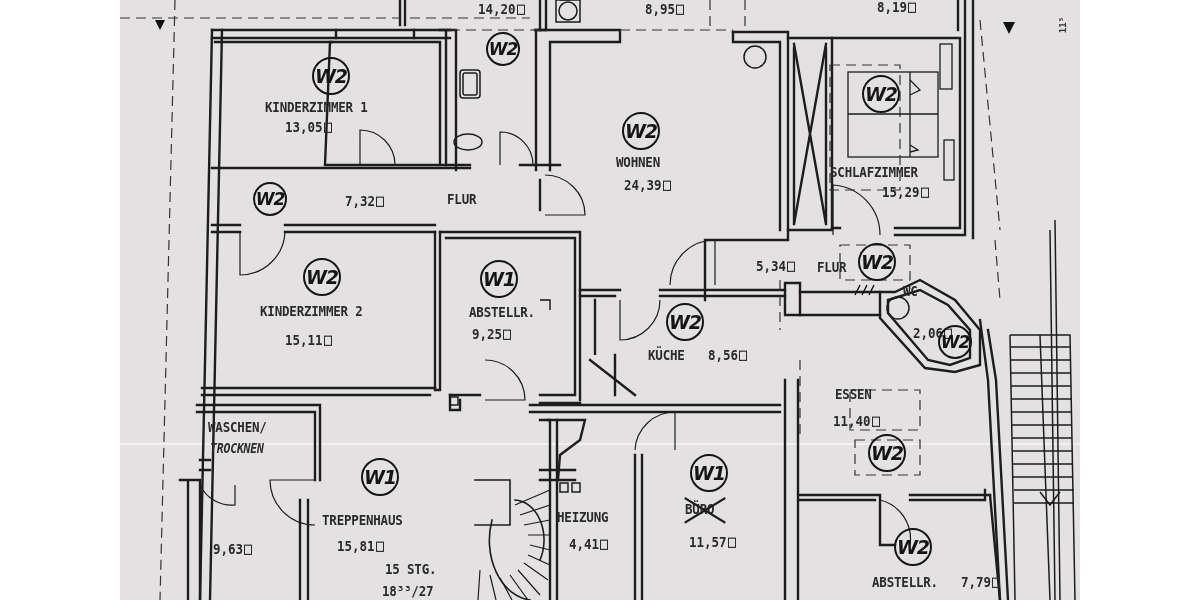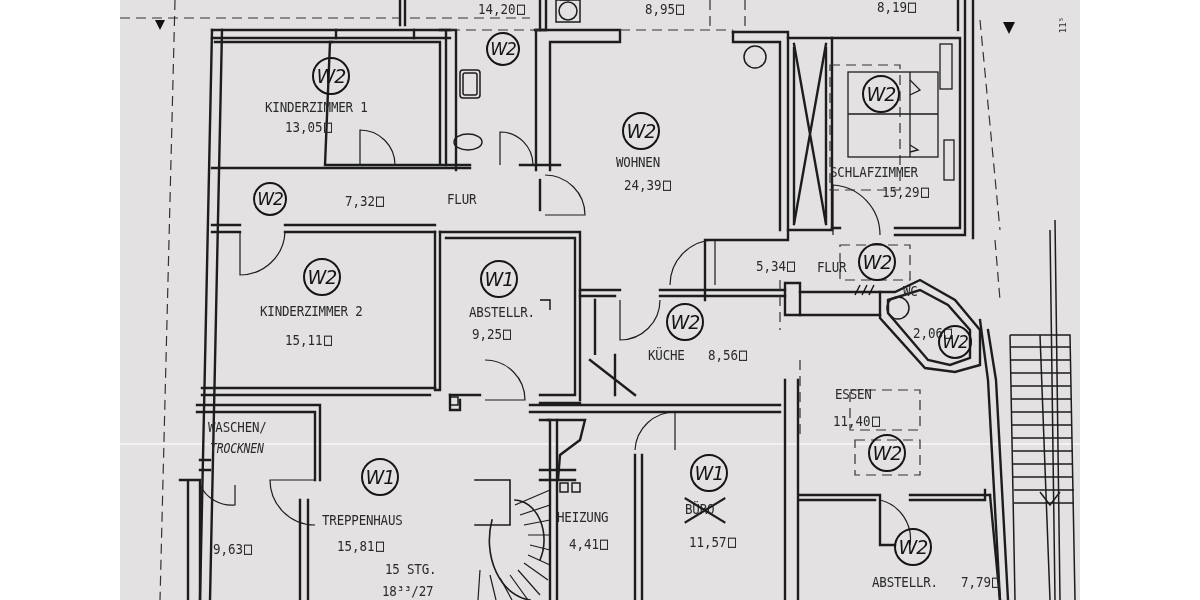--- a/index.html
+++ b/index.html
@@ -1,17 +1,17 @@
 <!DOCTYPE html>
 <html><head>
 <meta charset="utf-8">
 <style>
   html,body{margin:0;padding:0;background:#ffffff;}
   body{width:1200px;height:600px;overflow:hidden;position:relative;font-family:"DejaVu Sans Mono","Liberation Mono",monospace;}
-  .paper{position:absolute;left:120px;top:0;width:960px;height:600px;background:#e4e1e3;overflow:hidden;}
+  .paper{position:absolute;left:120px;top:0;width:960px;height:600px;background:#e4e1e3;overflow:hidden;font-weight:bold;}
   .fold{position:absolute;left:0;width:960px;height:2px;background:rgba(255,255,255,0.55);}
   svg{position:absolute;left:0;top:0;}
   .lbl{position:absolute;font-size:12.5px;color:#2a2a2a;letter-spacing:-0.2px;white-space:nowrap;transform:scaleY(1.15);transform-origin:left top;}
   .area{position:absolute;font-size:12.5px;color:#2a2a2a;white-space:nowrap;transform:scaleY(1.15);transform-origin:left top;}
   .area::after{content:"";display:inline-block;width:6px;height:7px;border:1.3px solid #2a2a2a;margin-left:1px;vertical-align:-1px;}
   .strike{position:relative;display:inline-block;}
   .strike::before,.strike::after{content:"";position:absolute;left:-3px;top:50%;width:46px;height:2px;background:#1d1d1d;}
   .strike::before{transform:rotate(28deg);}
   .strike::after{transform:rotate(-28deg);}
   .tag{position:absolute;width:38px;height:38px;border:2px solid #151515;border-radius:50%;display:flex;align-items:center;justify-content:center;font-family:"DejaVu Sans",sans-serif;font-size:19px;color:#151515;font-style:italic;letter-spacing:-1px;box-sizing:border-box;}

